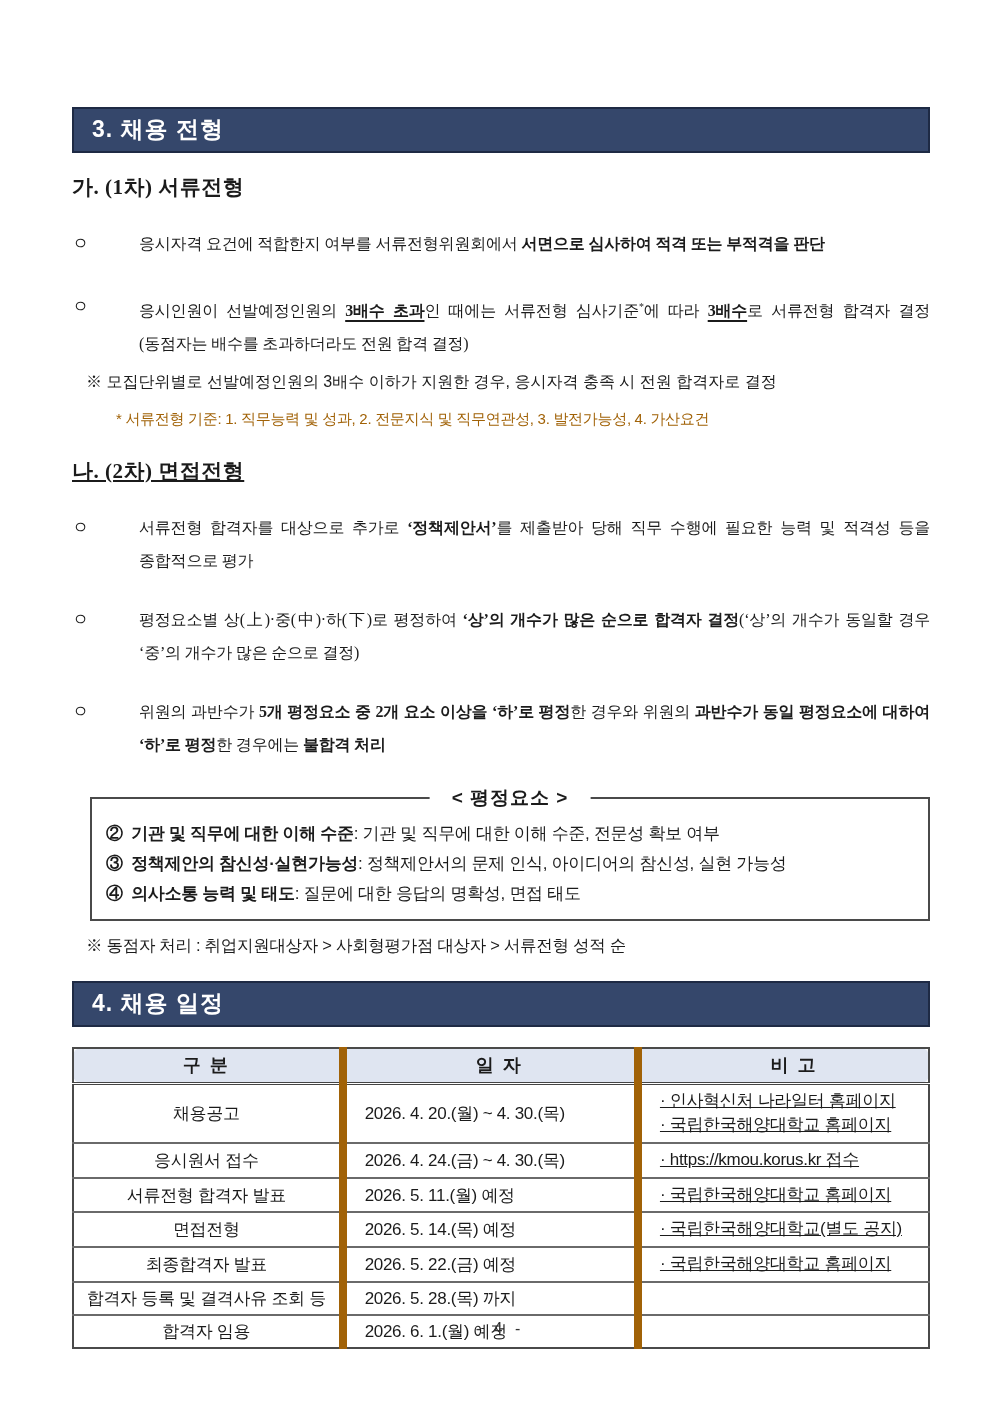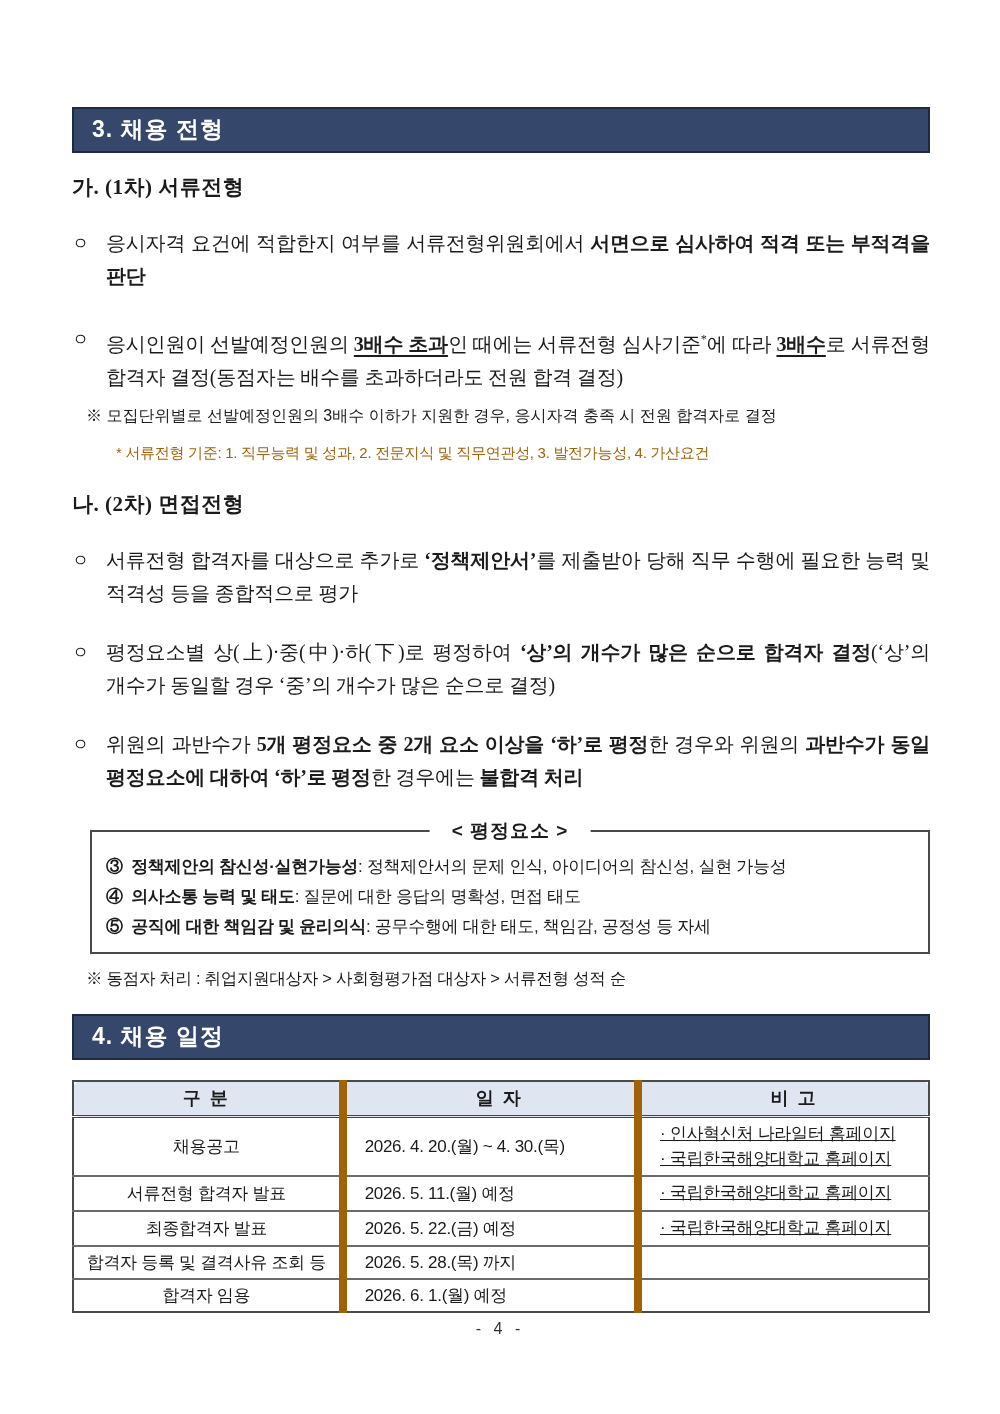--- a/index.html
+++ b/index.html
@@ -22,23 +22,24 @@
     font-family:"Liberation Serif","DejaVu Serif",serif;
     font-weight:bold;font-size:21px;margin-top:20px;letter-spacing:.5px;
   }
 
   .bullet{display:flex;margin-top:26px;}
   .bullet .marker{
     flex:0 0 34px;font-size:17px;line-height:33px;
     font-family:"Liberation Serif","DejaVu Serif",serif;
   }
   .bullet .btext{
-    flex:1;font-size:20px;line-height:33px;text-align:justify;
+    flex:1;font-size:16px;line-height:33px;text-align:justify;
     word-break:keep-all;letter-spacing:-0.2px;
     font-family:"Liberation Serif","DejaVu Serif",serif;
+    margin-left:33px;
   }
   .btext .b{font-weight:bold;}
   .btext .u{text-decoration:underline;text-decoration-thickness:2px;text-underline-offset:4px;}
   .btext .sup{vertical-align:super;font-size:62%;}
 
   .note-x{font-size:16px;line-height:1.5;margin-top:10px;padding-left:14px;word-break:keep-all;}
   .footnote{font-size:15px;line-height:1.5;margin-top:14px;padding-left:44px;color:#a16207;word-break:keep-all;letter-spacing:-0.3px;}
 
   
   .criteria-box{
@@ -94,52 +95,52 @@
   </div>
 
   <div class="bullet" style="margin-top:30px;">
     <span class="marker">ㅇ</span>
     <div class="btext"><span>응시인원이 선발예정인원의 </span><span class="b u">3배수 초과</span><span>인 때에는 서류전형 심사기준</span><span class="sup">*</span><span>에 따라 </span><span class="b u">3배수</span><span>로 서류전형 합격자 결정(동점자는 배수를 초과하더라도 전원 합격 결정)</span></div>
   </div>
 
   <div class="note-x">※ 모집단위별로 선발예정인원의 3배수 이하가 지원한 경우, 응시자격 충족 시 전원 합격자로 결정</div>
   <div class="footnote">* 서류전형 기준: 1. 직무능력 및 성과, 2. 전문지식 및 직무연관성, 3. 발전가능성, 4. 가산요건</div>
 
-  <div class="sub-heading" style="margin-top:26px;">나. (2차) 면접전형</div>
+  <div class="sub-heading" style="margin-top:26px;text-decoration:underline;">나. (2차) 면접전형</div>
 
   <div class="bullet">
     <span class="marker">ㅇ</span>
     <div class="btext"><span>서류전형 합격자를 대상으로 추가로 </span><span class="b">‘정책제안서’</span><span>를 제출받아 당해 직무 수행에 필요한 능력 및 적격성 등을 종합적으로 평가</span></div>
   </div>
 
   <div class="bullet">
     <span class="marker">ㅇ</span>
     <div class="btext"><span>평정요소별 상(上)·중(中)·하(下)로 평정하여 </span><span class="b">‘상’의 개수가 많은 순으로 합격자 결정</span><span>(‘상’의 개수가 동일할 경우 ‘중’의 개수가 많은 순으로 결정)</span></div>
   </div>
 
   <div class="bullet">
     <span class="marker">ㅇ</span>
     <div class="btext"><span>위원의 과반수가 </span><span class="b">5개 평정요소 중 2개 요소 이상을 ‘하’로 평정</span><span>한 경우와 위원의 </span><span class="b">과반수가 동일 평정요소에 대하여 ‘하’로 평정</span><span>한 경우에는 </span><span class="b">불합격 처리</span></div>
   </div>
 
   <div class="criteria-box">
     <div class="criteria-title">&lt; 평정요소 &gt;</div>
 
+    <div class="criteria-item">
+      <span class="no">②</span>
+      <span class="lbl">기관 및 직무에 대한 이해 수준</span><span>: 기관 및 직무에 대한 이해 수준, 전문성 확보 여부</span>
+    </div>
     <div class="criteria-item">
       <span class="no">③</span>
       <span class="lbl">정책제안의 참신성·실현가능성</span><span>: 정책제안서의 문제 인식, 아이디어의 참신성, 실현 가능성</span>
     </div>
     <div class="criteria-item">
       <span class="no">④</span>
       <span class="lbl">의사소통 능력 및 태도</span><span>: 질문에 대한 응답의 명확성, 면접 태도</span>
     </div>
-    <div class="criteria-item">
-      <span class="no">⑤</span>
-      <span class="lbl">공직에 대한 책임감 및 윤리의식</span><span>: 공무수행에 대한 태도, 책임감, 공정성 등 자세</span>
-    </div>
   </div>
 
   <div class="tiebreak">※ 동점자 처리 : 취업지원대상자 &gt; 사회형평가점 대상자 &gt; 서류전형 성적 순</div>
 
   <div class="navy-bar" style="margin-top:24px;">
     <span>4. 채용 일정</span>
   </div>
 
   <table class="schedule">
     <thead>
@@ -152,24 +153,38 @@
     <tbody>
       <tr>
         <td class="c-cat">채용공고</td>
         <td class="c-date">2026. 4. 20.(월) ~ 4. 30.(목)</td>
         <td class="c-remark">
           <div class="remark-line">· 인사혁신처 나라일터 홈페이지</div>
           <div class="remark-line">· 국립한국해양대학교 홈페이지</div>
         </td>
       </tr>
       <tr>
+        <td class="c-cat">응시원서 접수</td>
+        <td class="c-date">2026. 4. 24.(금) ~ 4. 30.(목)</td>
+        <td class="c-remark">
+          <div class="remark-line">· https://kmou.korus.kr 접수</div>
+        </td>
+      </tr>
+      <tr>
         <td class="c-cat">서류전형 합격자 발표</td>
         <td class="c-date">2026. 5. 11.(월) 예정</td>
         <td class="c-remark">
           <div class="remark-line">· 국립한국해양대학교 홈페이지</div>
+        </td>
+      </tr>
+      <tr>
+        <td class="c-cat">면접전형</td>
+        <td class="c-date">2026. 5. 14.(목) 예정</td>
+        <td class="c-remark">
+          <div class="remark-line">· 국립한국해양대학교(별도 공지)</div>
         </td>
       </tr>
       <tr>
         <td class="c-cat">최종합격자 발표</td>
         <td class="c-date">2026. 5. 22.(금) 예정</td>
         <td class="c-remark">
           <div class="remark-line">· 국립한국해양대학교 홈페이지</div>
         </td>
       </tr>
       <tr>

